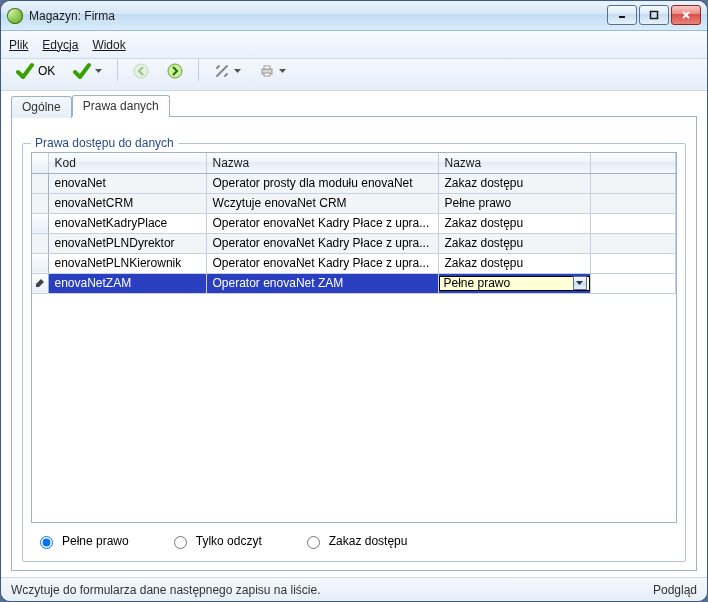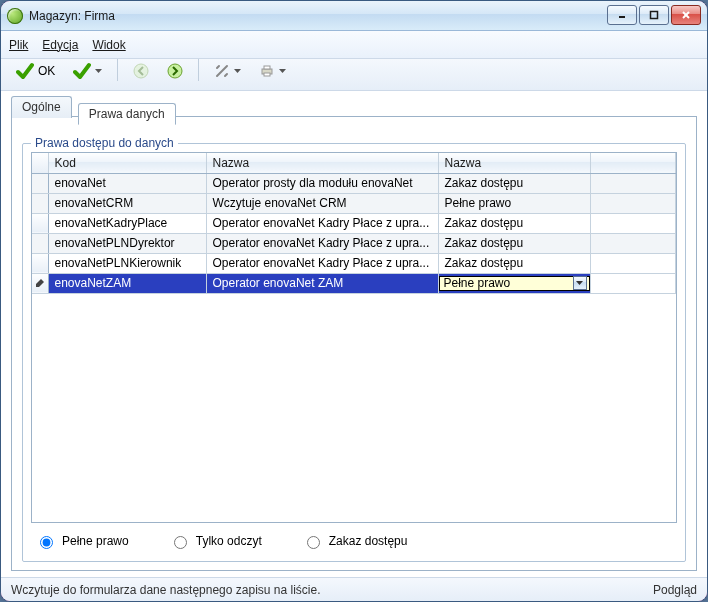--- a/index.html
+++ b/index.html
@@ -84,31 +84,31 @@
     padding: 4px 10px 6px 10px;
     display: flex; flex-direction: column;
     background: #fff;
   }
   .tabstrip { display:flex; height:22px; position:relative; }
   .tab {
     padding: 3px 10px 0 10px;
     border: 1px solid #9cb2c8;
     border-bottom: none;
     background: linear-gradient(#f4f8fc,#e6eef6);
-    margin-right: 6px;
+    margin-right: 0;
     border-radius: 3px 3px 0 0;
     cursor: default;
     position: relative;
     top: 1px;
     color:#333;
   }
   .tab.active {
     background: #fff;
     border-bottom: 1px solid #fff;
-    top: 8px;
+    top: 0px;
     z-index: 2;
   }
   .panel {
     border: 1px solid #9cb2c8;
     flex: 1;
     padding: 10px 10px 8px 10px;
     display:flex; flex-direction:column;
     margin-top:-1px;
   }
   .group {

